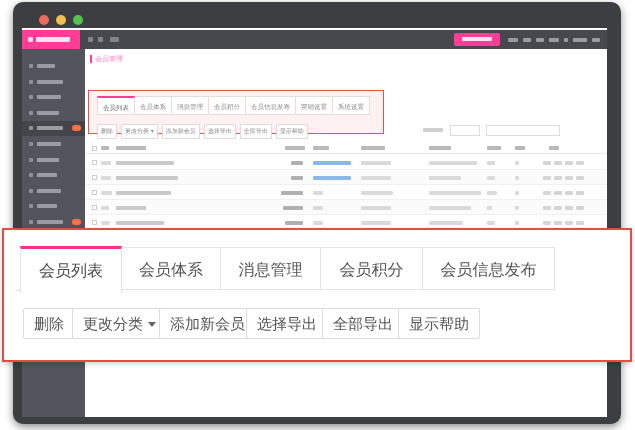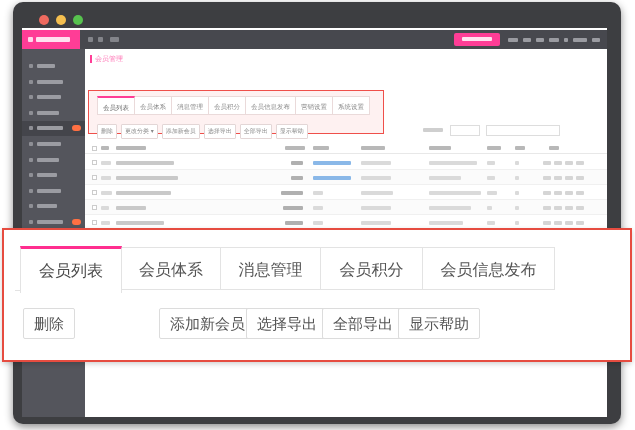--- a/index.html
+++ b/index.html
@@ -328,20 +328,21 @@
     <div class="co-tabs" id="co-tabs">
       <span class="co-stub"></span>
     <div class="co-tab active" style="left: 16px; width: 102px;"><span>会员列表</span></div>
         <div class="co-tab" style="left: 117px; width: 100px;"><span>会员体系</span></div>
         <div class="co-tab" style="left: 216px; width: 101px;"><span>消息管理</span></div>
         <div class="co-tab" style="left: 316px; width: 103px;"><span>会员积分</span></div>
         <div class="co-tab" style="left: 418px; width: 133px;"><span>会员信息发布</span></div>
       </div>
     <div class="co-btns" id="co-btns">
         <div class="co-btn" style="left: 19px;"><span>删除</span></div>
+        <div class="co-btn" style="left: 68px;"><span>更改分类</span><span class="caret"></span></div>
         <div class="co-btn" style="left: 155px;"><span>添加新会员</span></div>
         <div class="co-btn" style="left: 242px;"><span>选择导出</span></div>
         <div class="co-btn" style="left: 318px;"><span>全部导出</span></div>
         <div class="co-btn" style="left: 394px;"><span>显示帮助</span></div>
       </div>
   </div>
 
 </div>
 
 </body></html>

